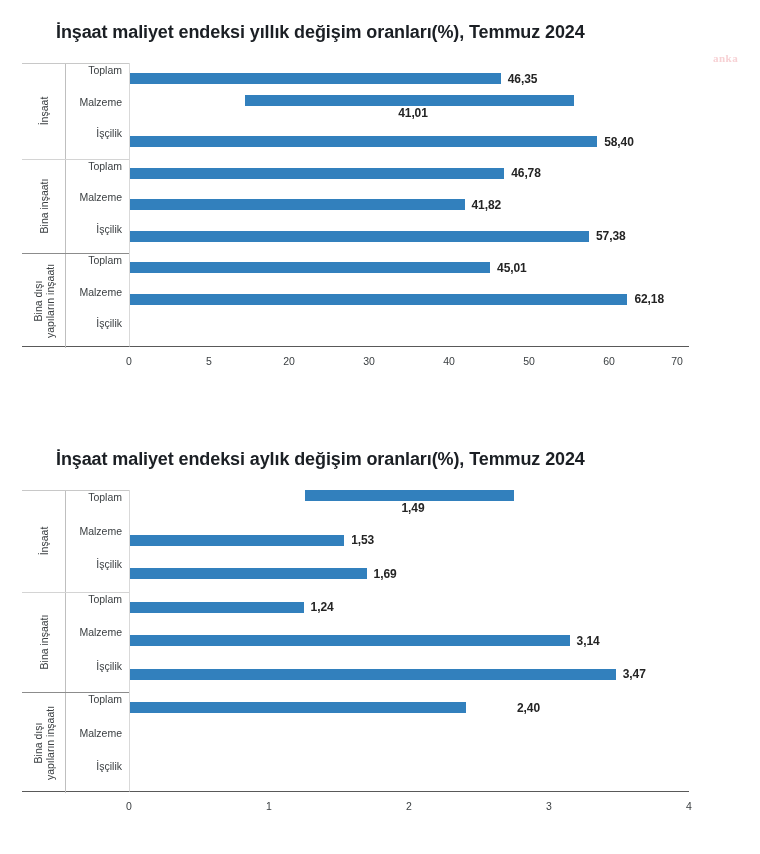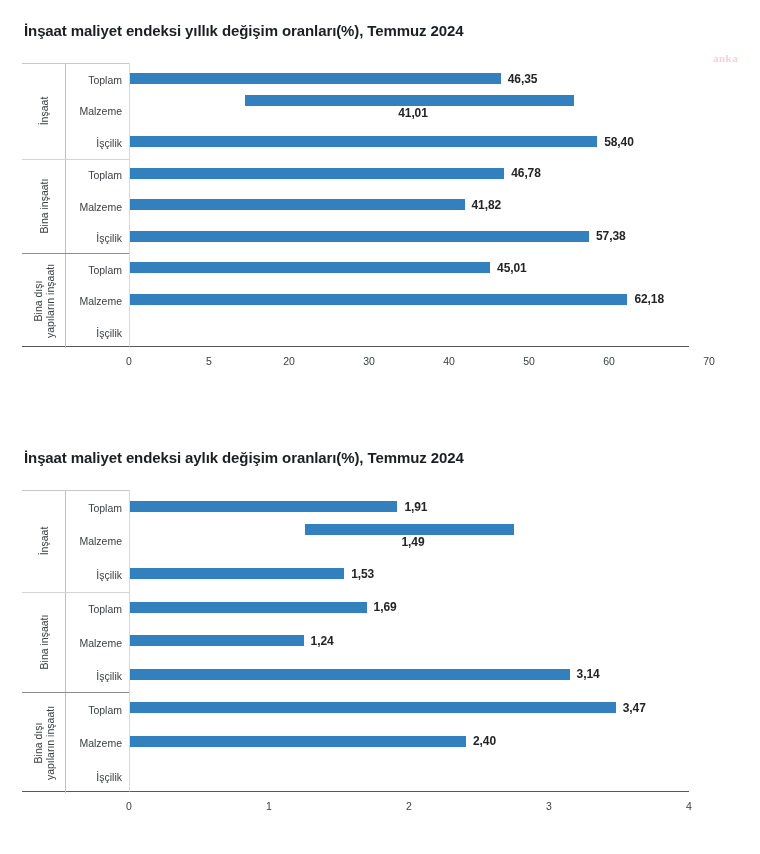--- a/index.html
+++ b/index.html
@@ -12,25 +12,26 @@
     height: 854px;
     font-family: "Liberation Sans", sans-serif;
     color: #20232a;
     position: relative;
     overflow: hidden;
   }
 
   .chart-block { position: relative; width: 760px; }
 
   .chart-title {
-    font-size: 15px;
+    font-size: 18px;
     font-weight: bold;
     color: #1b1f24;
     letter-spacing: -0.1px;
     white-space: nowrap;
+    margin-left: 32px;
   }
 
   
   .watermark {
     position: absolute;
     font-size: 11px;
     font-weight: bold;
     color: #f6c9cd;
     letter-spacing: 0.5px;
     opacity: 0.85;
@@ -71,21 +72,21 @@
     color: #3c4043;
     text-align: center;
     line-height: 1.15;
   }
   .grp-name.two span { white-space: pre; }
 
   .grp-rows { flex: 1 1 auto; }
 
   .row {
     display: flex;
-    align-items: center;
+    align-items: flex-start;
     justify-content: flex-end;
     padding-right: 7px;
   }
   .row span {
     font-size: 10.5px;
     color: #3c4043;
     white-space: nowrap;
   }
 
   
@@ -217,21 +218,21 @@
         </div>
       </div>
       <div class="xaxis" style="left: 107px; top: 291.5px; width: 560px; height: 18px;">
         <div class="xtick" style="left: 0px;">0</div>
         <div class="xtick" style="left: 80px;">5</div>
         <div class="xtick" style="left: 160px;">20</div>
         <div class="xtick" style="left: 240px;">30</div>
         <div class="xtick" style="left: 320px;">40</div>
         <div class="xtick" style="left: 400px;">50</div>
         <div class="xtick" style="left: 480px;">60</div>
-        <div class="xtick" style="left: 580px;">70</div>
+        <div class="xtick" style="left: 548px;">70</div>
       </div>
     </div>
 </div>
 
 <div class="chart-block" id="block1" style="position:absolute; left:0; top:430px; width:760px; height:424px;">
   <div class="chart-title" style="position:absolute; left:24px; top:19px;">İnşaat maliyet endeksi aylık değişim oranları(%), Temmuz 2024</div>
   <div class="plot-wrap" id="wrap1" style="position:absolute; left:22px; top:60px; width:716px; height:348px;">
       <div class="cat-axis" style="width: 107px; height: 301.5px;">
         <div class="grp soft" style="height: 100.5px;">
           <div class="grp-name">
@@ -277,24 +278,20 @@
             <div class="row" style="height: 33.5px;">
               <span>Malzeme</span>
             </div>
             <div class="row" style="height: 33.5px;">
               <span>İşçilik</span>
             </div>
           </div>
         </div>
       </div>
       <div class="plot" style="left: 107px; width: 560px; height: 301.5px;">
-        <div class="barrow" style="height: 33.5px;">
-          <div class="bar" style="width: 267.4px; background: rgb(50, 128, 189);"></div>
-          <div class="barval">1,91</div>
-        </div>
         <div class="barrow" style="height: 33.5px; flex-direction: column;">
           <div class="bar" style="width: 208.6px; background: rgb(50, 128, 189);"></div>
           <div class="barval">1,49</div>
         </div>
         <div class="barrow" style="height: 33.5px;">
           <div class="bar" style="width: 214.2px; background: rgb(50, 128, 189);"></div>
           <div class="barval">1,53</div>
         </div>
         <div class="barrow" style="height: 33.5px;">
           <div class="bar" style="width: 236.6px; background: rgb(50, 128, 189);"></div>
@@ -305,21 +302,21 @@
           <div class="barval">1,24</div>
         </div>
         <div class="barrow" style="height: 33.5px;">
           <div class="bar" style="width: 439.6px; background: rgb(50, 128, 189);"></div>
           <div class="barval">3,14</div>
         </div>
         <div class="barrow" style="height: 33.5px;">
           <div class="bar" style="width: 485.8px; background: rgb(50, 128, 189);"></div>
           <div class="barval">3,47</div>
         </div>
-        <div class="barrow" style="height: 33.5px;">
+        <div class="barrow" style="height: 33.5px; gap: 44px;">
           <div class="bar" style="width: 336px; background: rgb(50, 128, 189);"></div>
           <div class="barval">2,40</div>
         </div>
       </div>
       <div class="xaxis" style="left: 107px; top: 309.5px; width: 560px; height: 18px;">
         <div class="xtick" style="left: 0px;">0</div>
         <div class="xtick" style="left: 140px;">1</div>
         <div class="xtick" style="left: 280px;">2</div>
         <div class="xtick" style="left: 420px;">3</div>
         <div class="xtick" style="left: 560px;">4</div>

